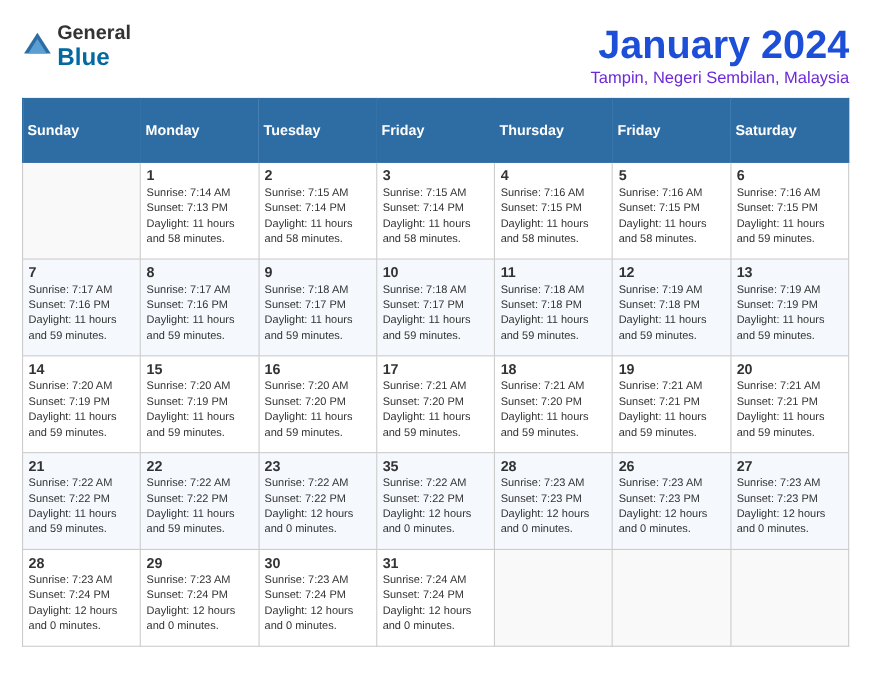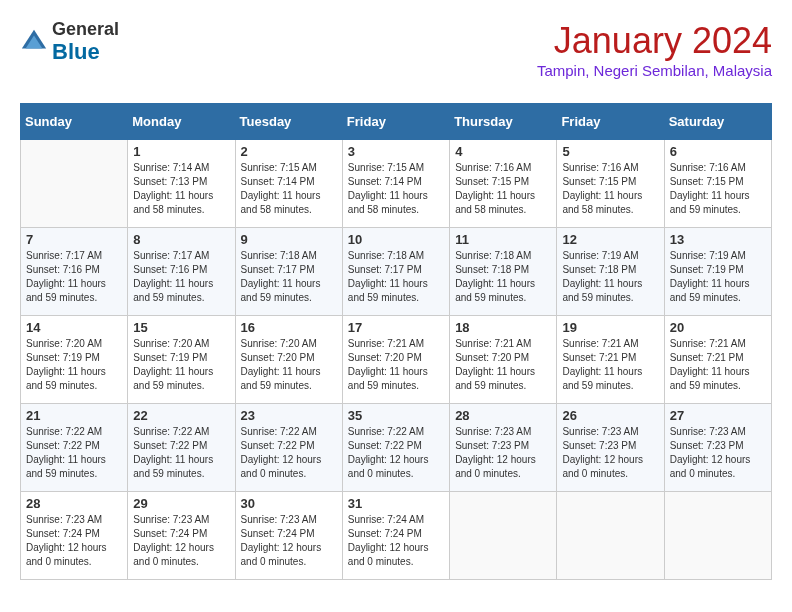--- a/index.html
+++ b/index.html
@@ -7,21 +7,21 @@
       font-family: Arial, sans-serif;
       background: #fff;
       width: 792px;
       min-height: 612px;
       padding: 20px;
     }
     .header {
       display: flex;
       justify-content: space-between;
       align-items: flex-start;
-      margin-bottom: 24px;
+      margin-bottom: 10px;
     }
     .logo {
       display: flex;
       align-items: center;
       gap: 4px;
     }
     .logo-text {
       display: flex;
       flex-direction: column;
       line-height: 1.1;
@@ -38,38 +38,38 @@
     }
     .logo-icon {
       width: 28px;
       height: 28px;
     }
     .title-block {
       text-align: right;
     }
     .month-title {
       font-size: 36px;
-      font-weight: normal;
-      color: #b91c1c;
+      font-weight: bold;
+      color: #1d4ed8;
     }
     .location {
       font-size: 15px;
       color: #6d28d9;
     }
     table {
       width: 100%;
       border-collapse: collapse;
       table-layout: fixed;
     }
     th {
       background-color: #2e6da4;
       color: #fff;
       font-size: 13px;
       font-weight: bold;
-      padding: 10px 4px;
+      padding: 21px 4px;
       text-align: left;
       border: 1px solid #2e6da4;
     }
     td {
       border: 1px solid #ccc;
       vertical-align: top;
       padding: 4px 5px;
       font-size: 10.5px;
       color: #333;
       height: 88px;

